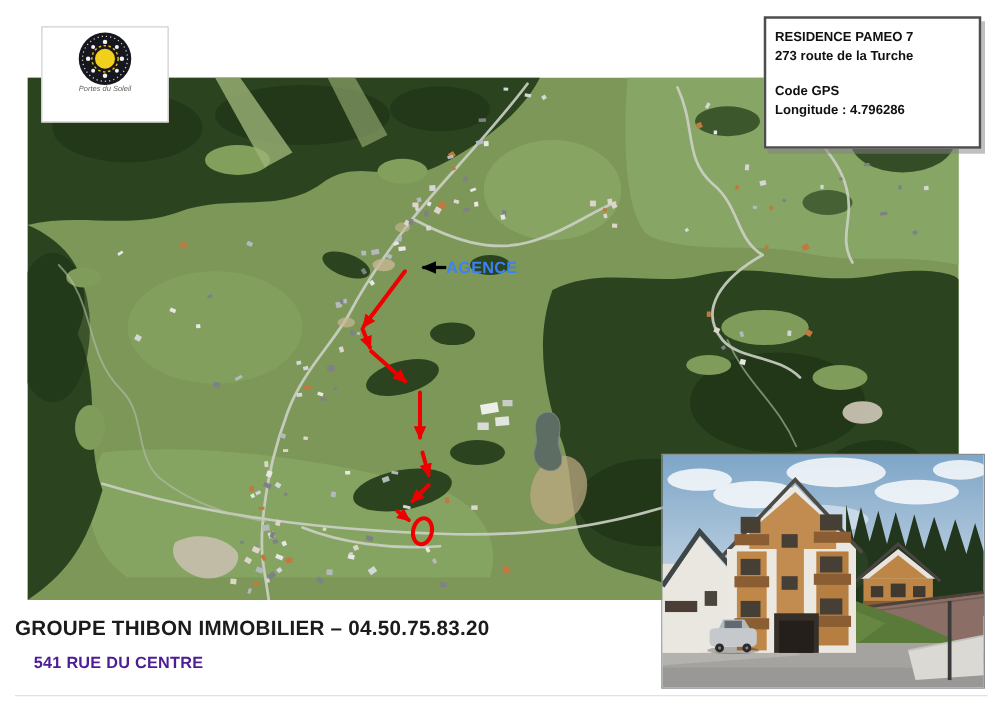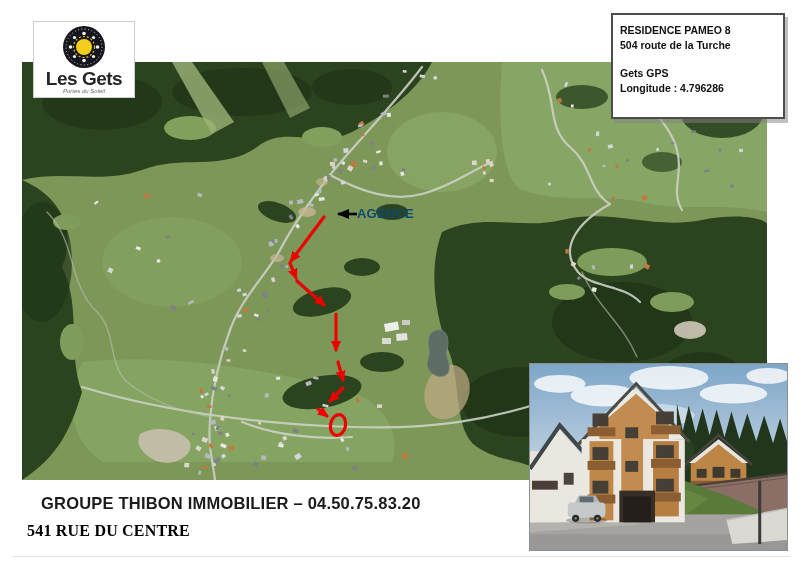--- a/index.html
+++ b/index.html
@@ -16,26 +16,26 @@
   .logo-emblem{margin:3px auto 0 auto;}
   .logo-title{font-weight:bold;font-size:19px;letter-spacing:-0.5px;color:#26262a;line-height:1;}
   .logo-tagline{font-size:6px;color:#666;font-style:italic;line-height:1.2;}
 
   .info-box{left:611px;top:13px;width:174px;height:106px;background:#ffffff;
             border:2px solid #4d4d4d;box-shadow:3px 4px 0 rgba(130,130,130,.5);
             box-sizing:border-box;padding:8px 4px 4px 7px;}
   .info-line{font-size:10.5px;font-weight:bold;color:#111;line-height:14.5px;white-space:nowrap;}
   .info-gap{height:14px;}
 
-  .agence-label{left:357px;top:206px;font-size:13px;font-weight:bold;color:#0c4a6e;letter-spacing:.2px;}
+  .agence-label{left:357px;top:206px;font-size:13px;font-weight:bold;color:#3b82f6;letter-spacing:.2px;}
 
   .photo-frame{left:529px;top:363px;width:259px;height:188px;border:1px solid #8a8f94;box-sizing:border-box;}
 
-  .footer-line1{left:41px;top:494px;font-size:16.5px;font-weight:bold;color:#1b1b1b;letter-spacing:.2px;}
-  .footer-line2{left:27px;top:522px;font-size:16px;font-weight:bold;color:#000000;letter-spacing:.2px;font-family:Liberation Serif, serif;}
+  .footer-line1{left:12px;top:494px;font-size:16.5px;font-weight:bold;color:#1b1b1b;letter-spacing:.2px;}
+  .footer-line2{left:27px;top:522px;font-size:13px;font-weight:bold;color:#4c1d95;letter-spacing:.2px;}
   .scan-line{left:12px;top:556px;width:778px;height:1px;background:#e2e2e2;}
 </style>
 </head>
 <body>
 
 <div id="page">
 
   <svg class="abs map-frame" viewBox="0 0 745 418">
     <rect x="0" y="0" width="745" height="418" fill="#7c9758"></rect>
 
@@ -287,29 +287,28 @@
         <circle cx="22" cy="35.5" r="1.8"></circle>
           <circle cx="8.5" cy="22" r="1.8"></circle>
         <circle cx="31.5" cy="12.5" r="1.6"></circle>
           <circle cx="31.5" cy="31.5" r="1.6"></circle>
         <circle cx="12.5" cy="31.5" r="1.6"></circle>
           <circle cx="12.5" cy="12.5" r="1.6"></circle>
       </g>
       <circle cx="22" cy="22" r="8" fill="#f2cf1c"></circle>
       <circle cx="22" cy="22" r="10.5" fill="none" stroke="#f2cf1c" stroke-width="1.2" stroke-dasharray="2,2" opacity=".9"></circle>
     </svg>
-    <div class="logo-title">Les Gets</div>
     <div class="logo-tagline">Portes du Soleil</div>
   </div>
 
   <div class="abs info-box">
-    <div class="info-line">RESIDENCE PAMEO 8</div>
-    <div class="info-line">504 route de la Turche</div>
+    <div class="info-line">RESIDENCE PAMEO 7</div>
+    <div class="info-line">273 route de la Turche</div>
     <div class="info-gap"></div>
-    <div class="info-line">Gets GPS</div>
+    <div class="info-line">Code GPS</div>
     <div class="info-line">Longitude : 4.796286</div>
   </div>
 
   <div class="abs agence-label">AGENCE</div>
 
   <svg class="abs photo-frame" viewBox="0 0 259 188" preserveAspectRatio="none">
     <defs>
       <linearGradient id="skyG" x1="0" y1="0" x2="0" y2="1">
         <stop offset="0" stop-color="#7ea6c8"></stop>
           <stop offset="1" stop-color="#d3dfe9"></stop>

